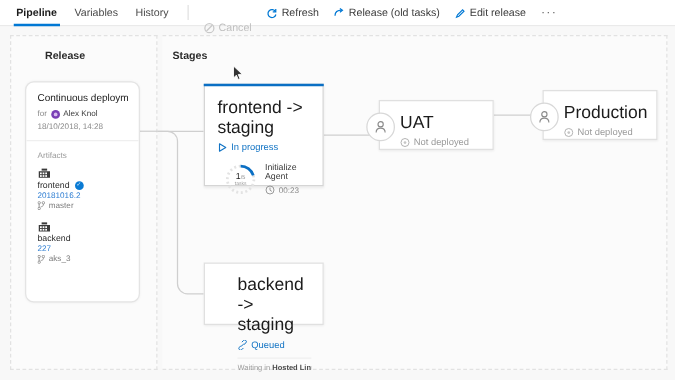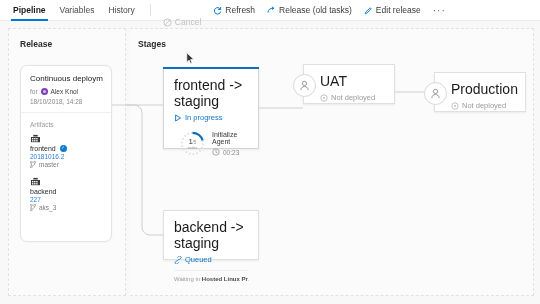--- a/index.html
+++ b/index.html
@@ -45,21 +45,21 @@
     position:absolute;left:8px;top:28px;width:118px;height:268px;
     background:#fbfbfb;border:1px dashed #e2e2e2;box-sizing:border-box;
   }
   .col-stages{
     position:absolute;left:130px;top:28px;width:404px;height:268px;
     background:#fbfbfb;border:1px dashed #e2e2e2;border-left:none;box-sizing:border-box;
   }
   .col-title{
     position:absolute;font-size:8.5px;color:#2b2b2b;font-weight:bold;
   }
-  .col-title.rel{left:20px;top:39px;}
+  .col-title.rel{left:36px;top:39px;}
   .col-title.stg{left:138px;top:39px;}
 
   
   .rel-card{
     position:absolute;left:20px;top:65px;width:92px;height:177px;
     background:#ffffff;border:1px solid #e4e4e4;border-radius:7px;
     box-sizing:border-box;box-shadow:0 0 2px rgba(0,0,0,.05);
     overflow:hidden;
   }
   .rel-head{padding:8px 8px 7px 9px;border-bottom:1px solid #efefef;}
@@ -120,30 +120,30 @@
     display:flex;flex-direction:column;align-items:center;justify-content:center;
     line-height:1;
   }
   .ring-num{font-size:7px;color:#1b1b1b;}
   .ring-num i{font-style:normal;font-size:4.5px;color:#8a8a8a;}
   .ring-sub{font-size:4px;color:#9a9a9a;margin-top:.5px;}
   .task-name{font-size:7px;color:#3a3a3a;}
   .task-time{display:flex;align-items:center;gap:3px;margin-top:3px;font-size:6.5px;color:#8a8a8a;}
 
   
-  #stage-backend{left:163px;top:210px;width:96px;height:50px;}
+  #stage-backend{left:163px;top:210px;width:96px;height:50px;padding-left:16px;}
   #stage-backend .pad{padding:8px 9px 0 10px;}
   .wait{
     margin-top:6px;padding-top:5px;border-top:1px solid #f0f0f0;
     font-size:6px;color:#9b9b9b;white-space:nowrap;overflow:hidden;
   }
   .wait b{color:#4a4a4a;font-weight:bold;}
 
   
-  #stage-uat{left:303px;top:64px;width:92px;height:40px;}
+  #stage-uat{left:303px;top:80px;width:92px;height:40px;}
   #stage-prod{left:434px;top:72px;width:92px;height:40px;}
   #stage-uat .pad,#stage-prod .pad{padding:8px 8px 0 16px;}
   .appr{
     position:absolute;left:-11px;top:9px;width:21px;height:21px;border-radius:50%;
     background:#ffffff;border:1px solid #d8d8d8;
     display:flex;align-items:center;justify-content:center;
   }
   .appr svg{display:block;}
 
   

